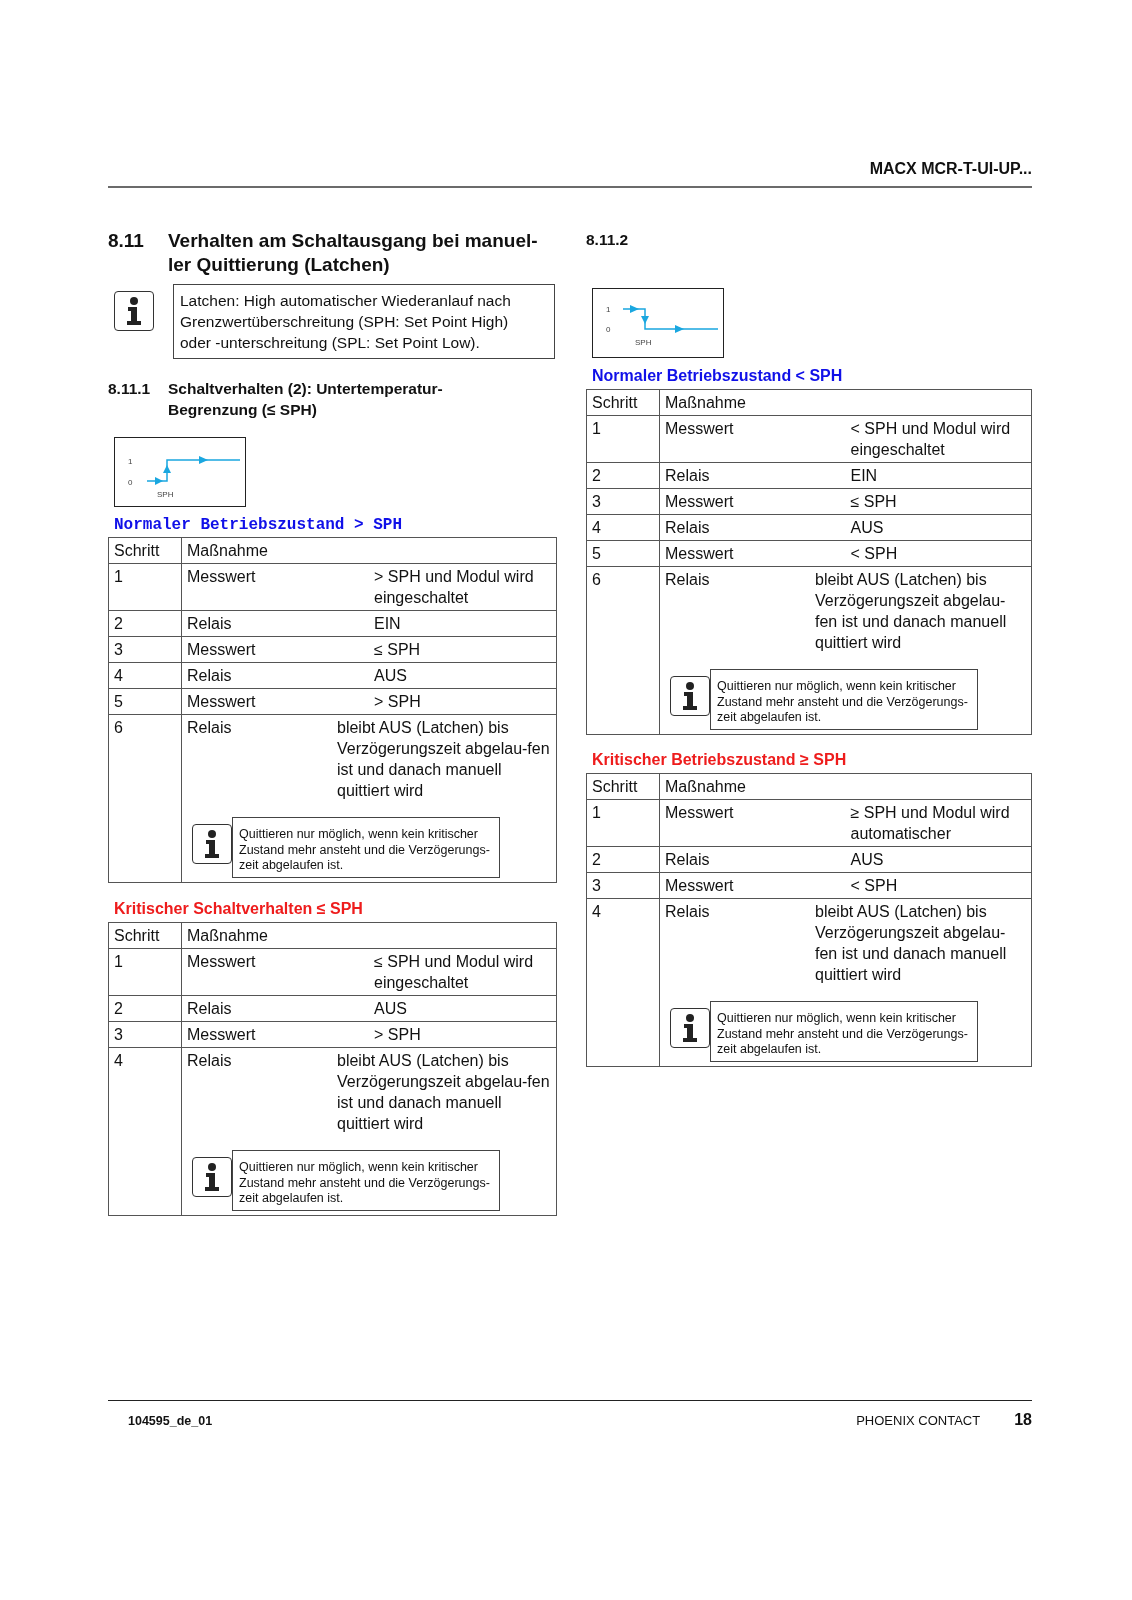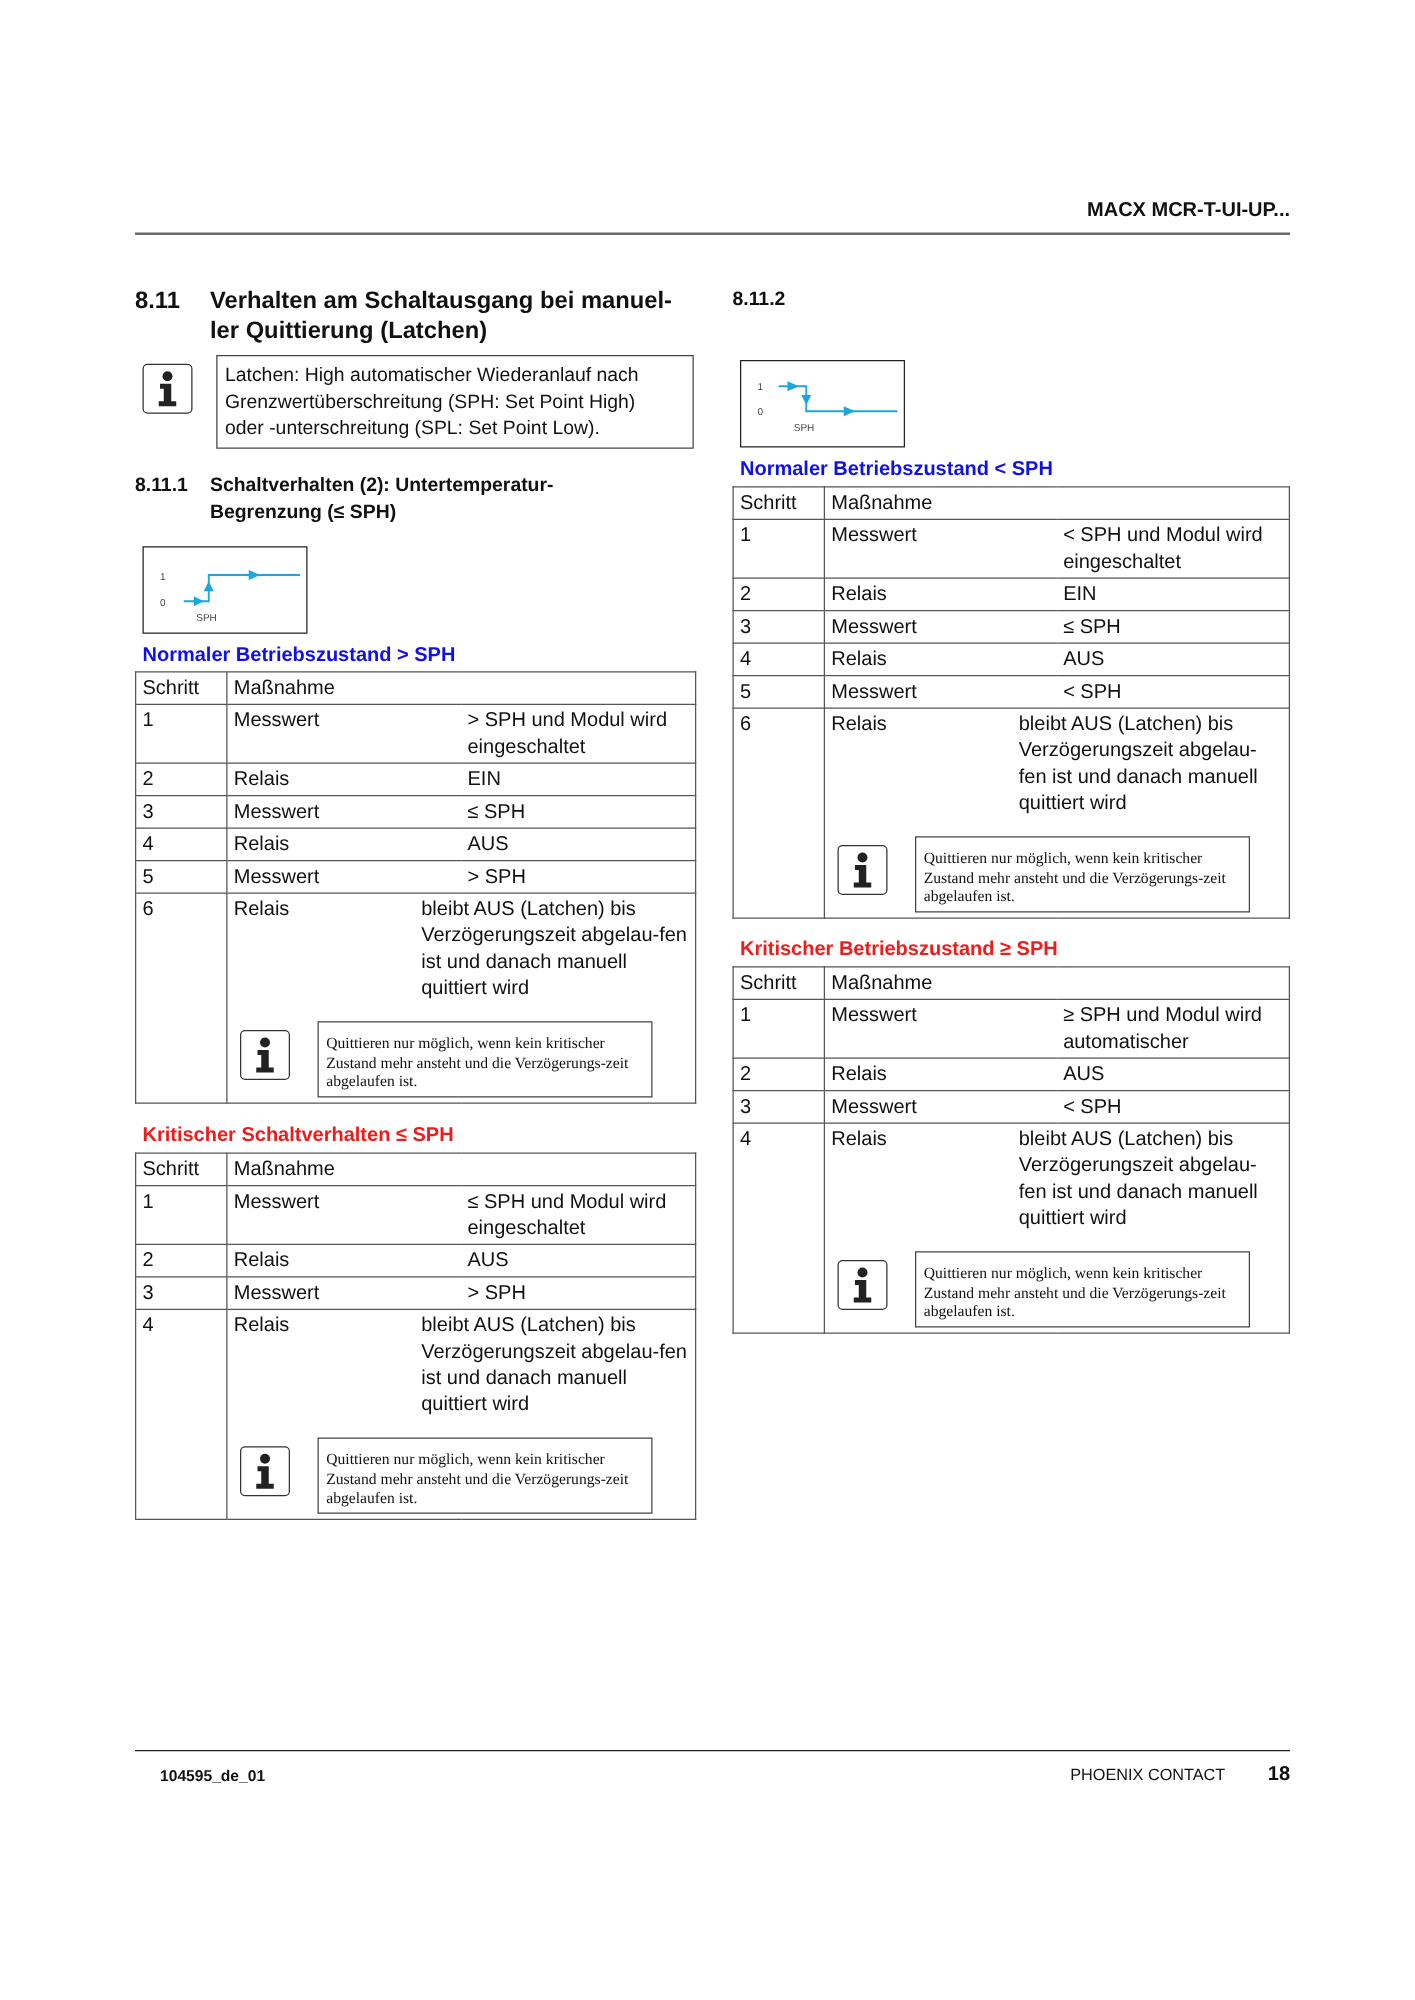--- a/index.html
+++ b/index.html
@@ -28,21 +28,21 @@
   .diagram { border:1.5px solid #222; box-sizing:border-box; background:#fff; }
 
   .sect-blue { color:#1010e8; font-weight:bold; font-size:16px; }
   .sect-red { color:#ee1c1c; font-weight:bold; font-size:16px; }
 
   table.steps { border-collapse:collapse; font-size:16px; line-height:21px; table-layout:fixed; }
   table.steps td { border:1px solid #555; vertical-align:top; padding:2px 5px 2px 5px; }
   table.steps td.c1 { width:62px; }
   table.steps td.c2 { border-right:none; width:140px; }
   table.steps td.c3 { border-left:none; }
-  .inner-note { display:flex; align-items:flex-start; gap:22px; margin:14px 0 4px 10px;font-family:Liberation Serif, serif; }
+  .inner-note { display:flex; align-items:flex-start; margin:14px 0 4px 10px; }
   .inner-note .info-icon { margin-top:7px; }
   .inner-note .notebox { font-size:12.5px; line-height:15.5px; padding:9px 6px 3px 6px; width:268px; }
 </style>
 </head>
 <body>
 
 <div class="abs hdr-title">MACX MCR-T-UI-UP...</div>
 <div class="abs hdr-rule"></div>
 
 <div class="abs h2" style="left:108px; top:229px; width:450px;">
@@ -78,21 +78,21 @@
     <text x="13" y="26" font-size="8" fill="#444" font-family="Liberation Sans, sans-serif">1</text>
     <text x="13" y="47" font-size="8" fill="#444" font-family="Liberation Sans, sans-serif">0</text>
     <text x="42" y="59" font-size="8" fill="#444" font-family="Liberation Sans, sans-serif">SPH</text>
     <polyline points="32,43 52,43 52,22 125,22" fill="none" stroke="#1aa7e0" stroke-width="1.5"></polyline>
     <polygon points="40,39 48,43 40,47" fill="#1aa7e0"></polygon>
     <polygon points="48,35 52,27 56,35" fill="#1aa7e0"></polygon>
     <polygon points="84,18 93,22 84,26" fill="#1aa7e0"></polygon>
   </svg>
 </div>
 
-<div class="abs sect-blue" style="left:114px; top:516px;">Normaler Betriebszustand &gt; SPH</div>
+<div class="abs sect-blue" style="left:114px; top:516px;font-family:Liberation Mono, monospace;">Normaler Betriebszustand &gt; SPH</div>
 <table class="abs steps" style="left:108px; top:537px; width:449px;">
   <tbody>
       <tr>
     <td class="c1">Schritt</td>
     <td colspan="2">Maßnahme</td>
   </tr>
   <tr>
         <td class="c1">1</td>
         <td class="c2">Messwert</td>
         <td class="c3">&gt; SPH und Modul wird eingeschaltet</td>

